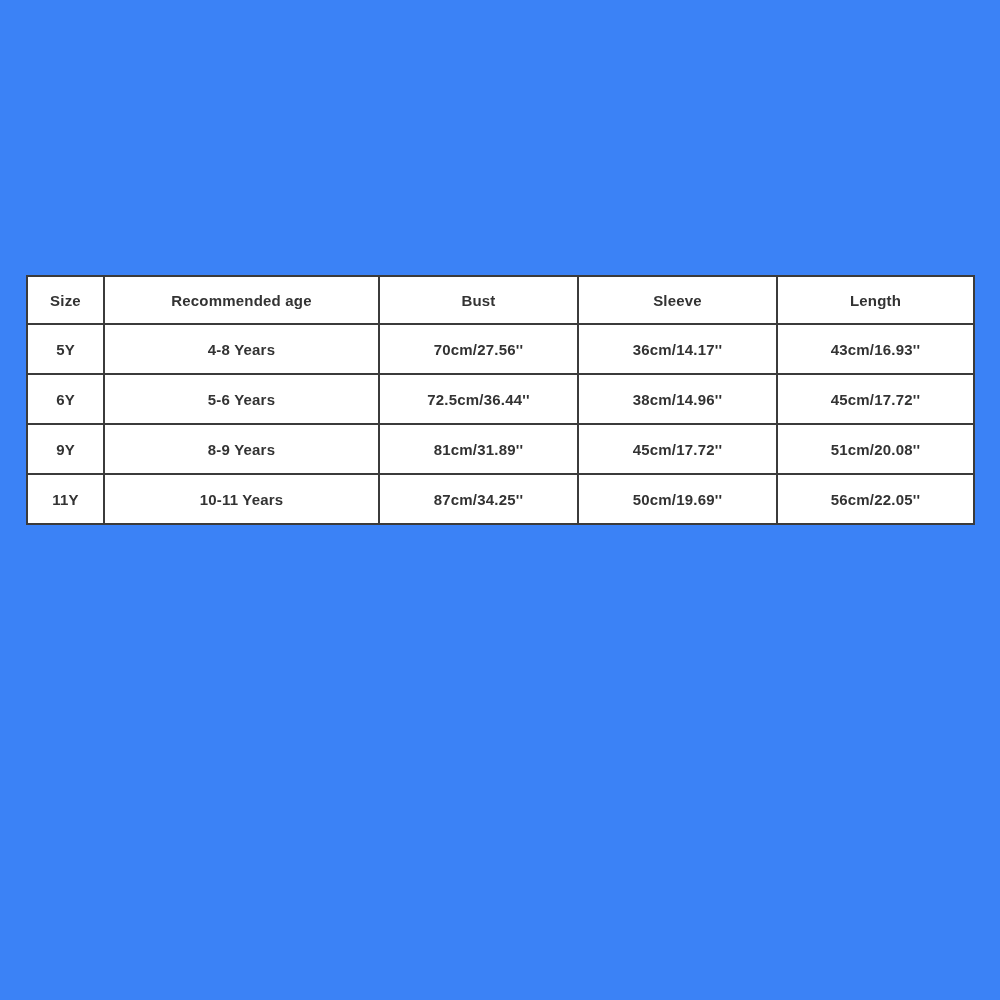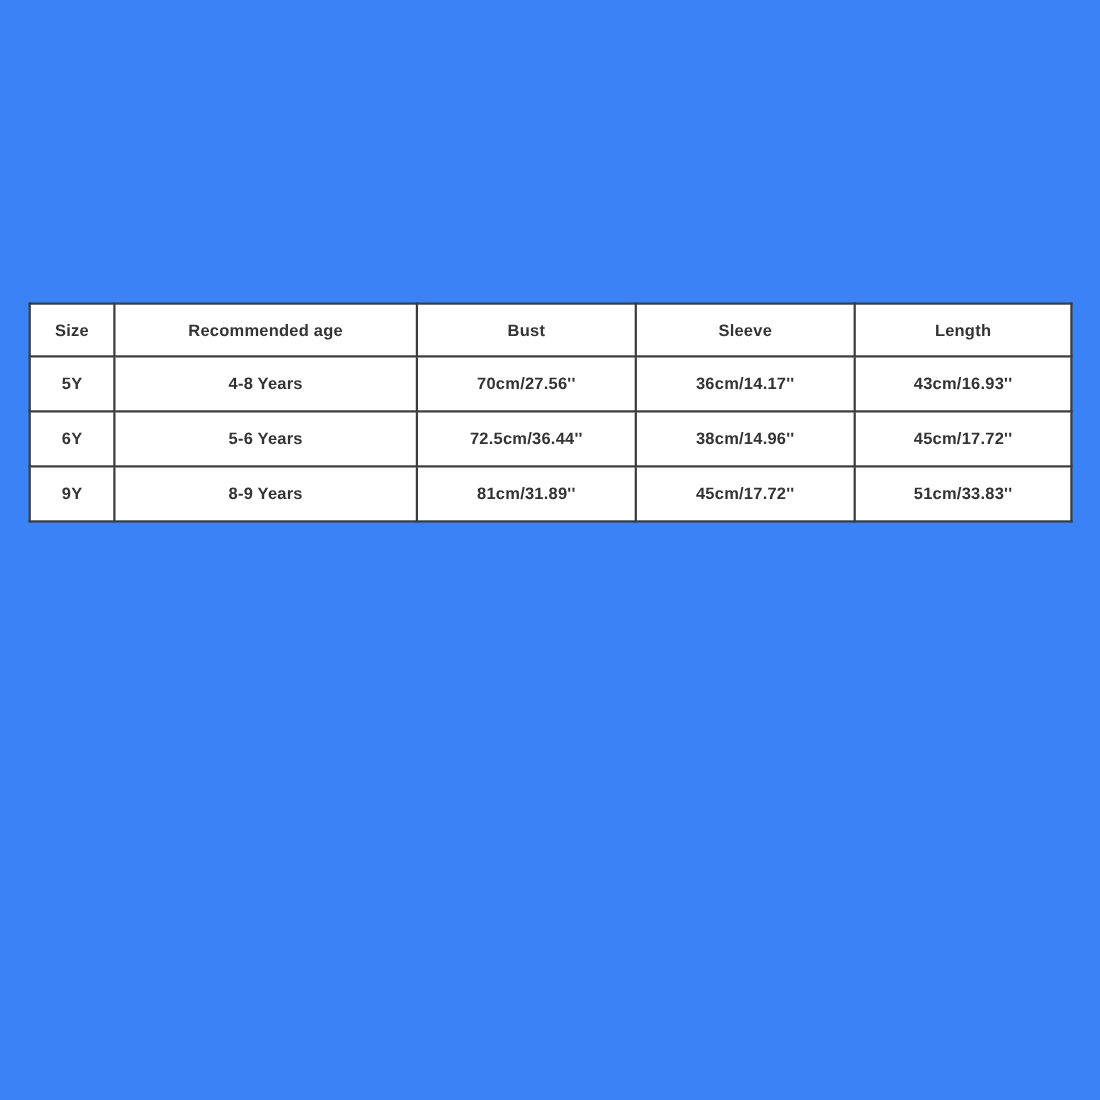--- a/index.html
+++ b/index.html
@@ -79,17 +79,24 @@
         <td>5-6 Years</td>
         <td>72.5cm/36.44''</td>
         <td>38cm/14.96''</td>
         <td>45cm/17.72''</td>
       </tr>
       <tr>
         <td>9Y</td>
         <td>8-9 Years</td>
         <td>81cm/31.89''</td>
         <td>45cm/17.72''</td>
-        <td>51cm/33.83''</td>
+        <td>51cm/20.08''</td>
+      </tr>
+      <tr>
+        <td>11Y</td>
+        <td>10-11 Years</td>
+        <td>87cm/34.25''</td>
+        <td>50cm/19.69''</td>
+        <td>56cm/22.05''</td>
       </tr>
     </tbody>
   </table>
 </div>
 
 </body></html>

